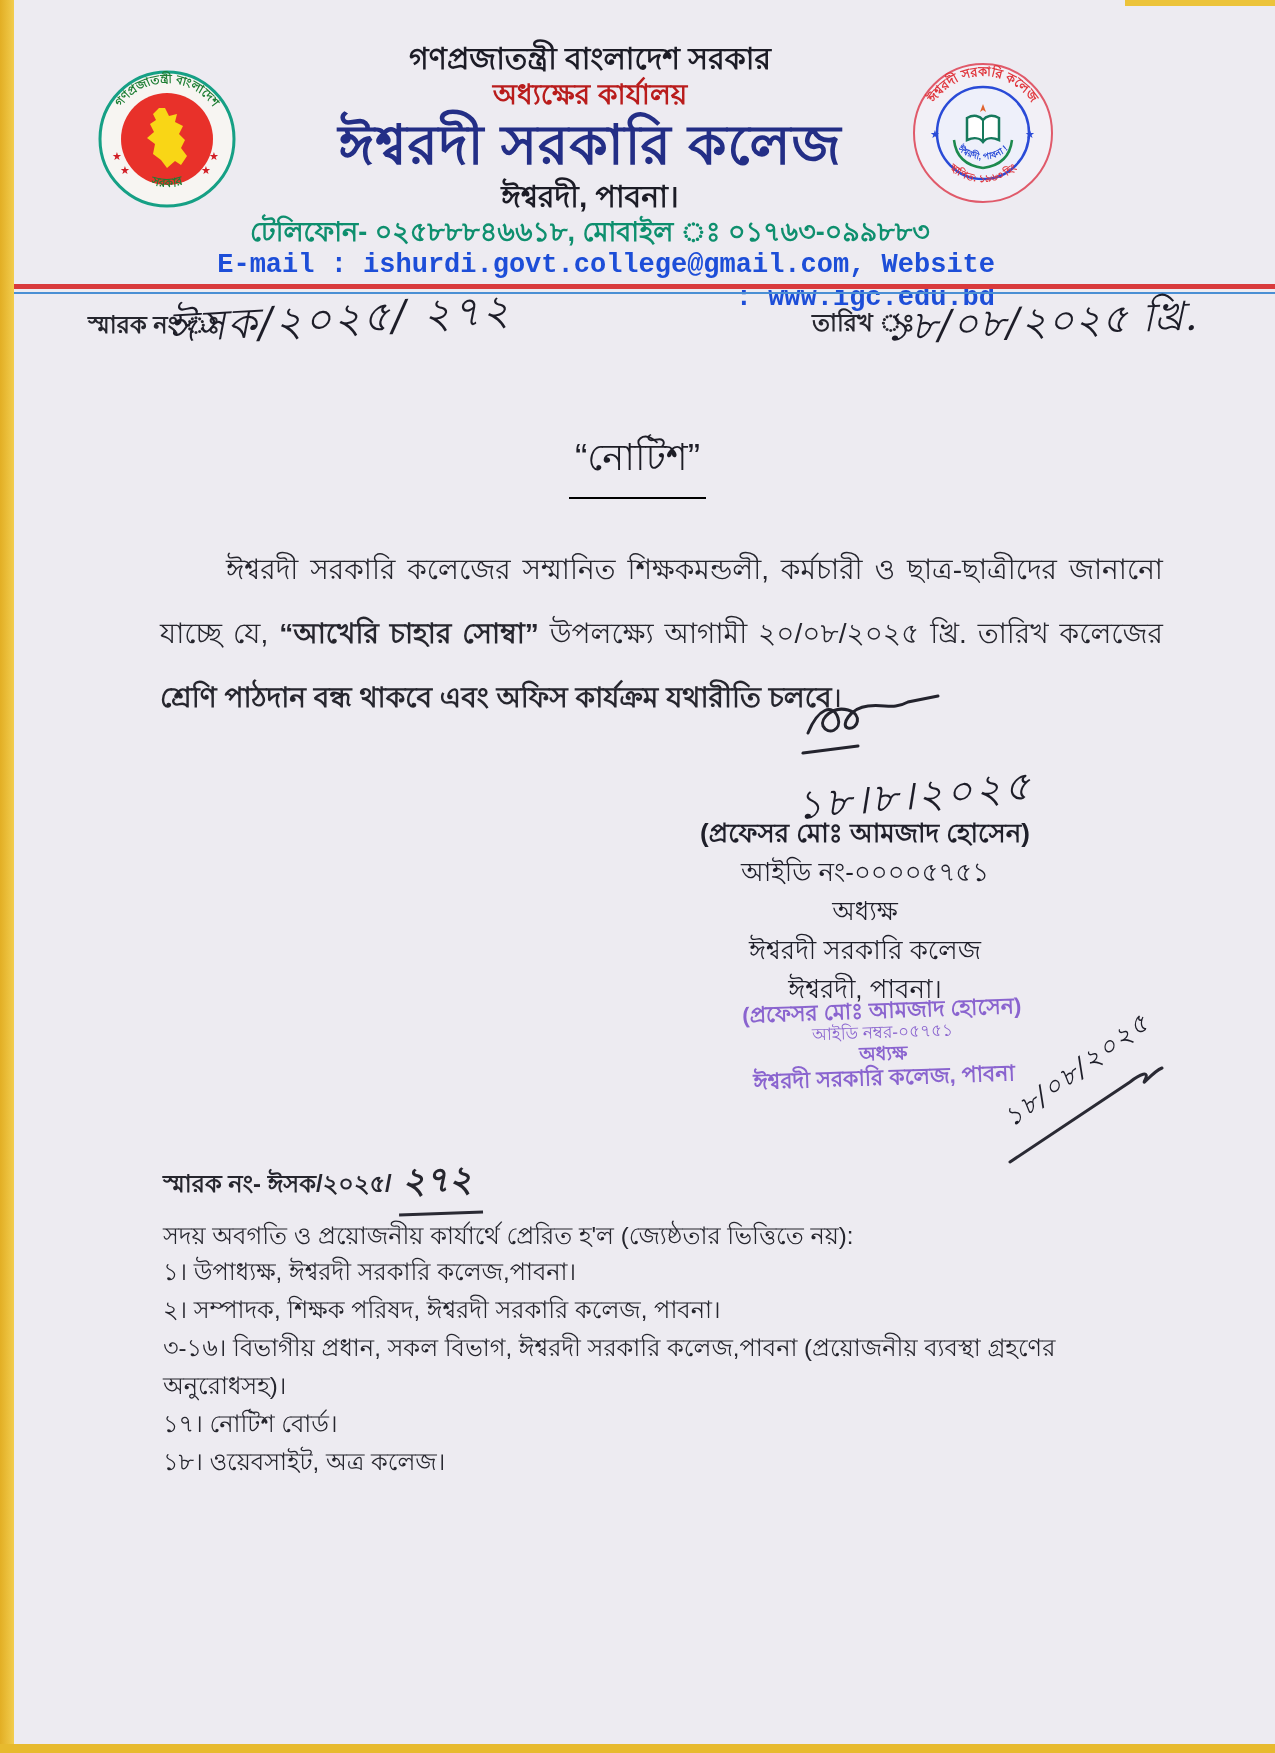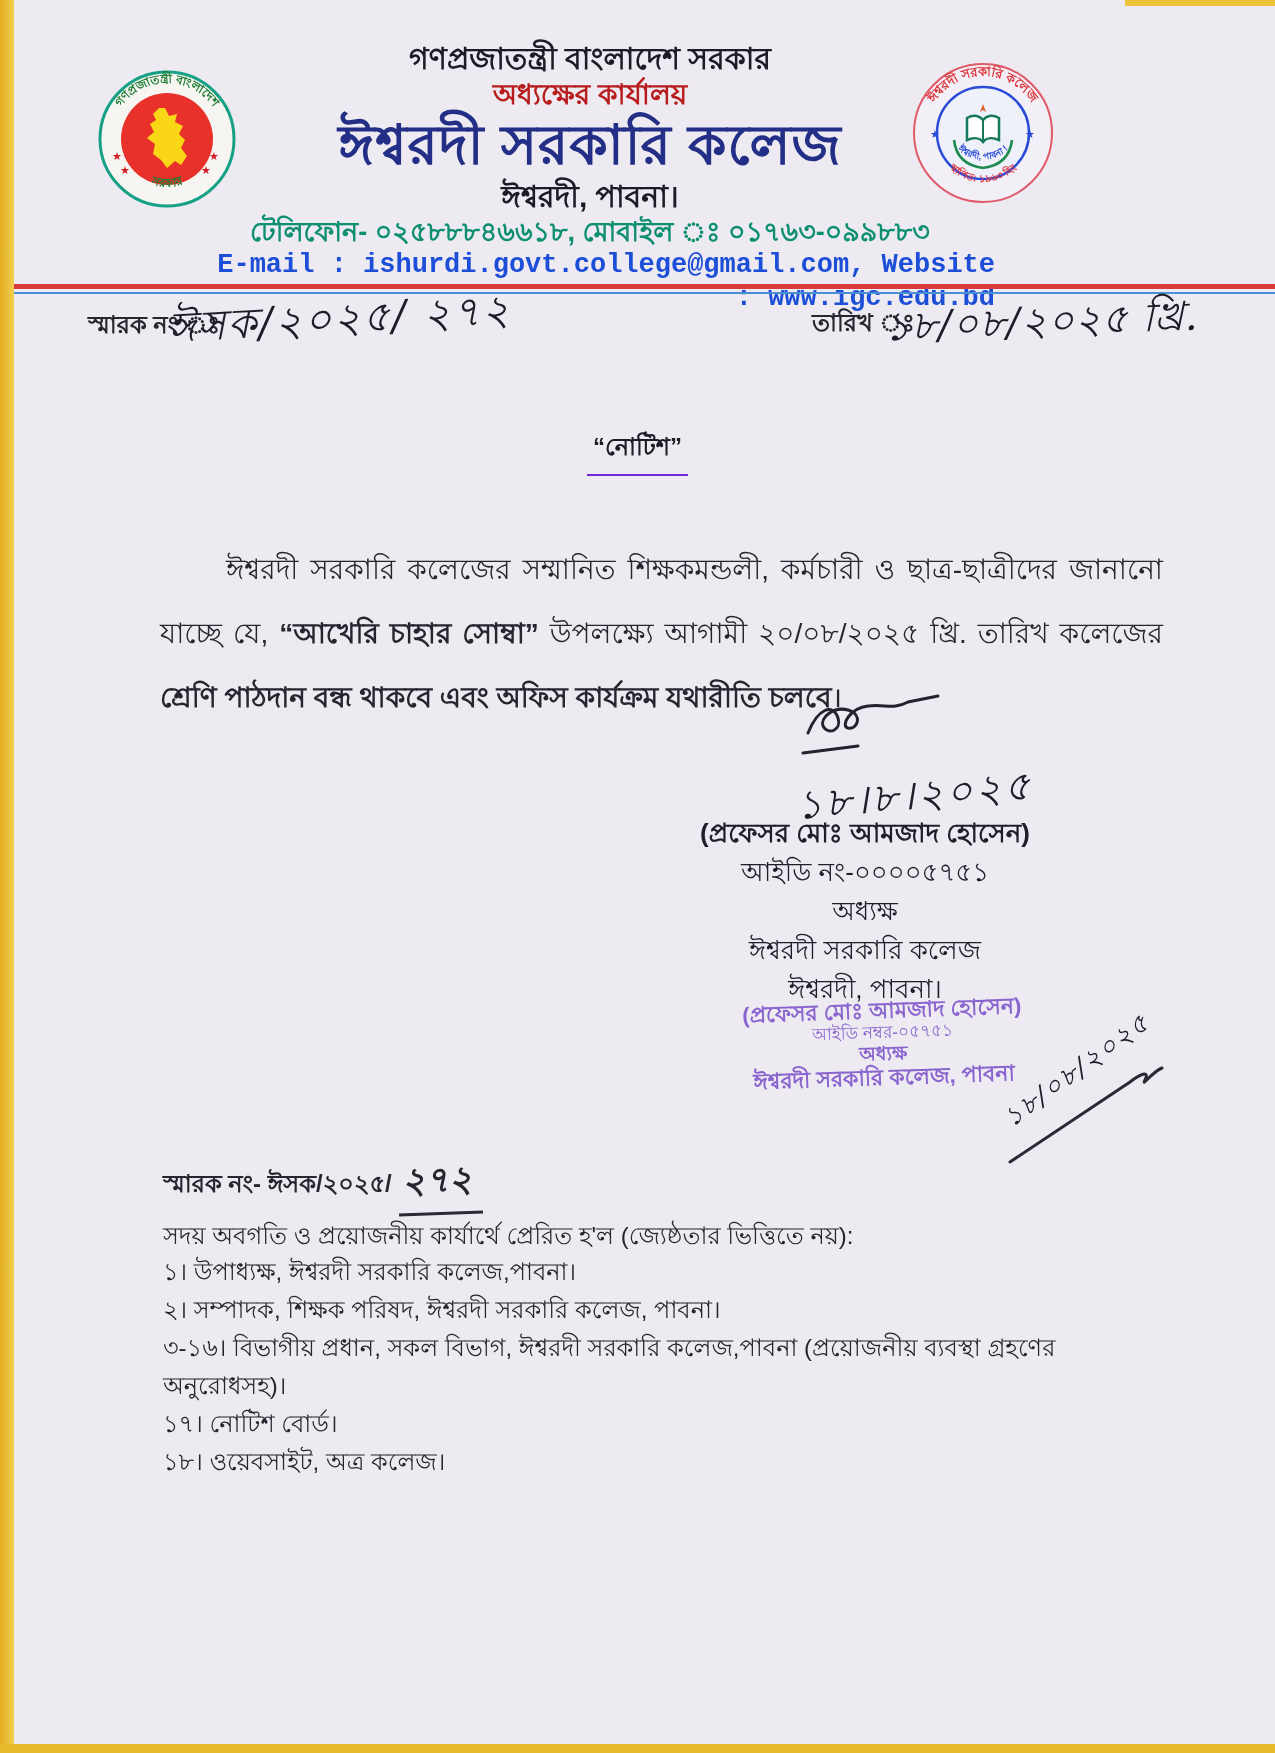--- a/index.html
+++ b/index.html
@@ -34,22 +34,22 @@
 
   
   .memo-label{position:absolute;left:88px;top:306px;font-size:24px;font-weight:bold;}
   .hand{font-family:"DejaVu Serif","Liberation Serif",serif;font-style:italic;color:#1d1d28;}
   .memo-ref{position:absolute;left:168px;top:286px;font-size:42px;transform:rotate(-3deg);letter-spacing:2px;}
   .date-label{position:absolute;left:772px;top:304px;font-size:24px;font-weight:bold;margin-left:40px;}
   .date-hand{position:absolute;left:884px;top:290px;font-size:40px;transform:rotate(-2deg);letter-spacing:1px;white-space:nowrap;}
 
   
   .notice-title{position:absolute;left:0;right:0;top:428px;text-align:center;}
-  .notice-title span{display:inline-block;font-size:24px;font-weight:bold;color:#1d1d26;
-    border-bottom:2px solid #6d28d9;padding:0 6px 6px;}
+  .notice-title span{display:inline-block;font-size:37px;font-weight:normal;color:#1d1d26;
+    border-bottom:2px solid #000000;padding:0 6px 6px;}
   .notice-body{position:absolute;left:160px;right:112px;top:510px;
     font-size:28px;line-height:64px;text-align:justify;text-indent:66px;color:#26262e;}
   .seg-bold{font-weight:bold;}
 
   
   .sig-area{position:absolute;left:700px;top:672px;width:330px;text-align:center;}
   .sig-squiggle{position:absolute;left:88px;top:6px;}
   .sig-hand-date{position:absolute;left:96px;top:92px;font-size:40px;transform:rotate(-5deg);letter-spacing:3px;white-space:nowrap;}
   .sig-print{position:absolute;left:0;top:142px;width:330px;}
   .sig-print div{line-height:39px;font-size:26px;color:#1f1f2a;}

